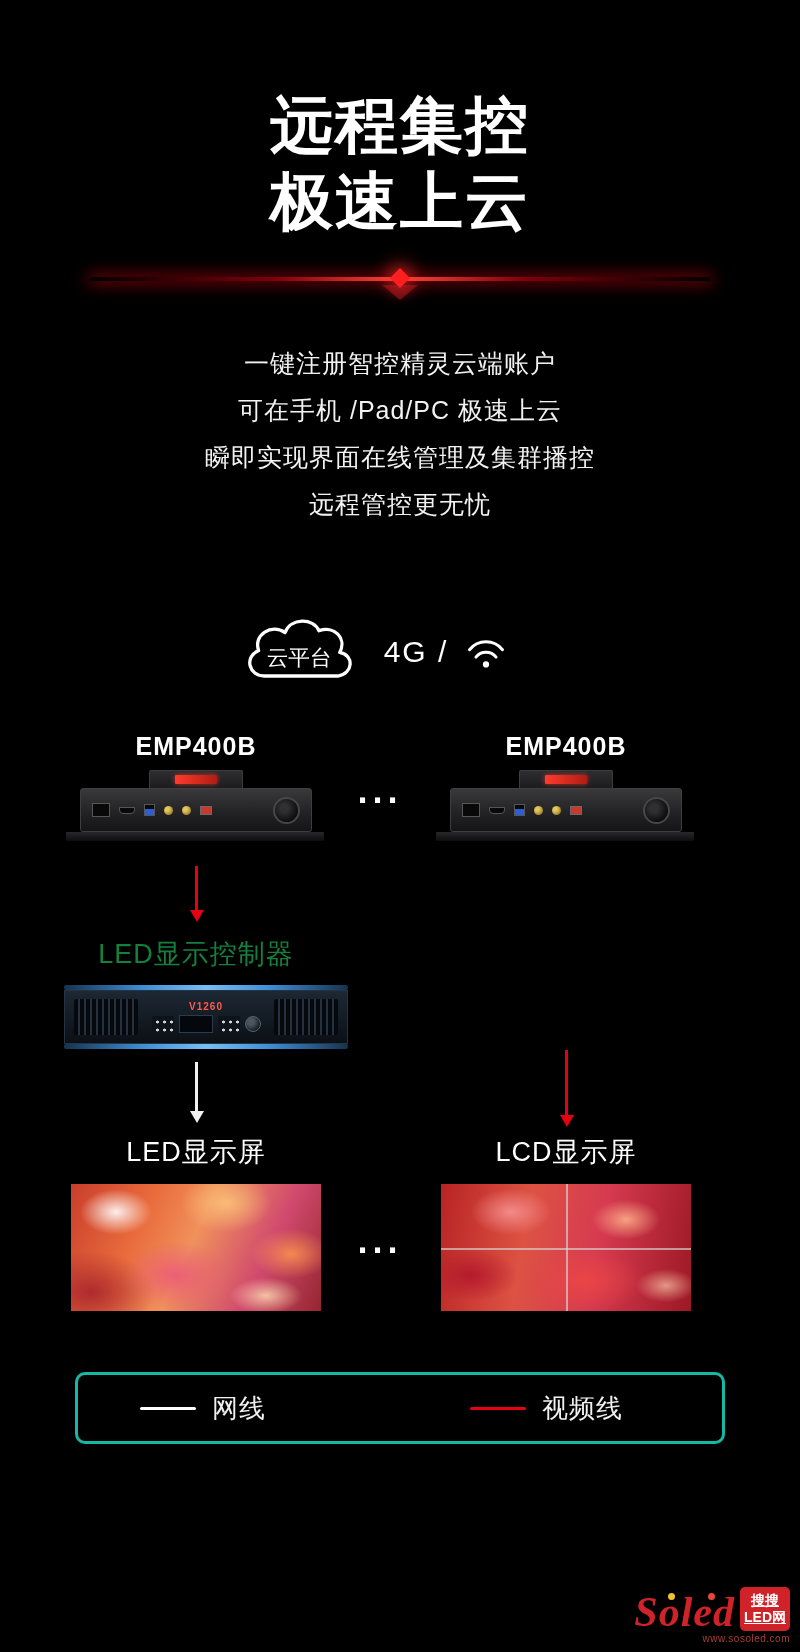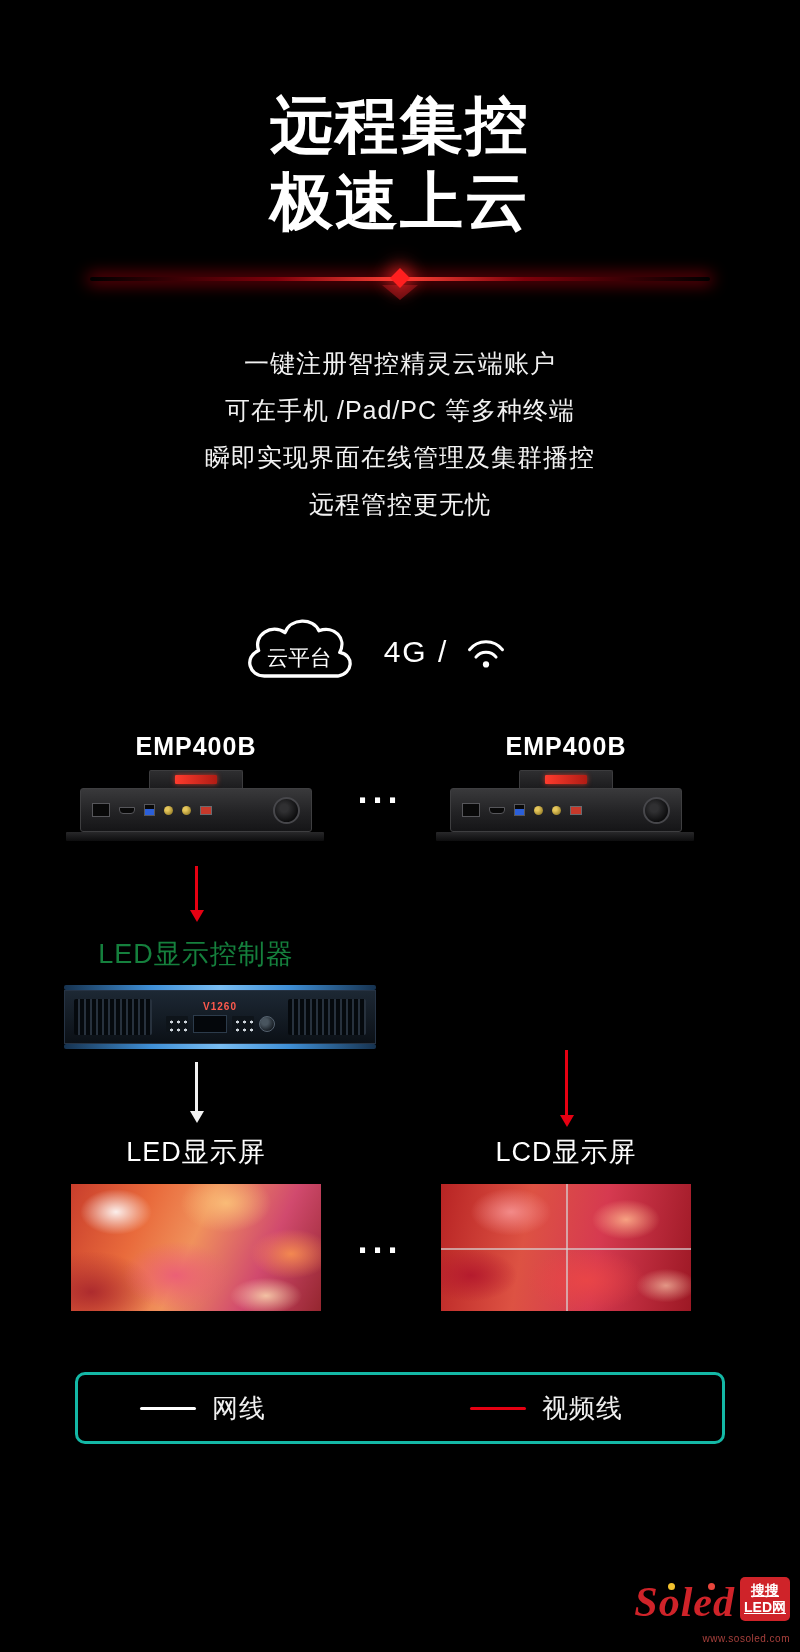--- a/index.html
+++ b/index.html
@@ -66,21 +66,21 @@
   .v-arrow.white { background:#f2f2f2; }
   .v-arrow::after { content:""; position:absolute; bottom:-11px; left:50%; transform:translateX(-50%);
                     border-left:7px solid transparent; border-right:7px solid transparent; border-top:12px solid #e60012; }
   .v-arrow.white::after { border-top-color:#f2f2f2; }
   .a1 { left:195px; top:866px; height:45px; }
   .a2 { left:195px; top:1062px; height:50px; }
   .a3 { left:565px; top:1050px; height:66px; }
 
   
   .ctrl-label { position:absolute; top:936px; left:71px; width:250px; text-align:center; color:#15803d; font-size:27px; letter-spacing:1px; }
-  .ctrl-device { position:absolute; top:985px; left:64px; width:312px; }
+  .ctrl-device { position:absolute; top:985px; left:64px; width:284px; }
   .ctrl-strip { height:5px; border-radius:2px;
     background:linear-gradient(90deg,#16324f,#3f8fd6 28%,#79bdf2 50%,#3f8fd6 72%,#16324f); }
   .ctrl-inner { height:54px; background:linear-gradient(180deg,#1d2834,#0b1016); border:1px solid #263344;
                 display:flex; align-items:center; padding:6px 9px; gap:8px; }
   .ctrl-vent { flex:1; height:36px; border-radius:2px;
     background:repeating-linear-gradient(90deg,#05090d 0px,#05090d 4px,#27313d 4px,#27313d 6px); }
   .ctrl-center { width:120px; display:flex; flex-direction:column; align-items:center; }
   .ctrl-model { font-size:10px; font-weight:700; color:#ff5a4d; letter-spacing:1px; }
   .ctrl-controls { display:flex; align-items:center; gap:5px; margin-top:3px; }
   .btn-grid { width:22px; height:16px; background-color:#0e141a; border-radius:1px;
@@ -131,41 +131,41 @@
   .brand-row { display:flex; align-items:flex-end; justify-content:flex-end; gap:5px; }
   .brand-word { position:relative; font-family:"Liberation Serif", serif; font-style:italic; font-weight:700;
                 font-size:42px; line-height:.85; color:#cf2329; letter-spacing:1px; }
   .logo-dot { position:absolute; width:7px; height:7px; border-radius:50%; top:-2px; }
   .logo-dot.d1 { left:34px; background:#f2c age; }
   .logo-dot.d1 { left:34px; background:#f2c12e; }
   .logo-dot.d2 { left:74px; background:#e8463c; }
   .brand-box { width:50px; height:44px; background:#cf2329; border-radius:5px; color:#fff;
                display:flex; flex-direction:column; align-items:center; justify-content:center;
                font-size:14px; font-weight:700; line-height:1.2;text-decoration:underline; }
-  .brand-url { font-size:10px; color:#a8403c; margin-top:12px; letter-spacing:.5px; }
+  .brand-url { font-size:10px; color:#a8403c; margin-top:2px; letter-spacing:.5px; }
 </style>
 </head>
 <body>
 
 <div class="page">
 
   <h1 class="title">
     <span class="title-line">远程集控</span>
     <span class="title-line">极速上云</span>
   </h1>
 
   <div class="divider">
     <div class="divider-line"></div>
     <div class="divider-tri"></div>
     <div class="divider-diamond"></div>
   </div>
 
   <div class="desc">
     <p>一键注册智控精灵云端账户</p>
-    <p>可在手机 /Pad/PC 等多种终端</p>
+    <p>可在手机 /Pad/PC 极速上云</p>
     <p>瞬即实现界面在线管理及集群播控</p>
     <p>远程管控更无忧</p>
   </div>
 
   <div class="cloud-row">
     <div class="cloud-wrap">
       <svg viewBox="0 0 140 92" width="132" height="87" aria-hidden="true">
         <path d="M30,72 C14,72 8,52 24,45 C18,28 38,16 52,26 C58,10 82,10 88,24 C104,18 118,32 110,47 C126,50 124,70 108,72 Z" fill="none" stroke="#ffffff" stroke-width="3.5" stroke-linejoin="round"></path>
         <text x="67" y="60" text-anchor="middle" font-size="23" fill="#ffffff">云平台</text>
       </svg>

